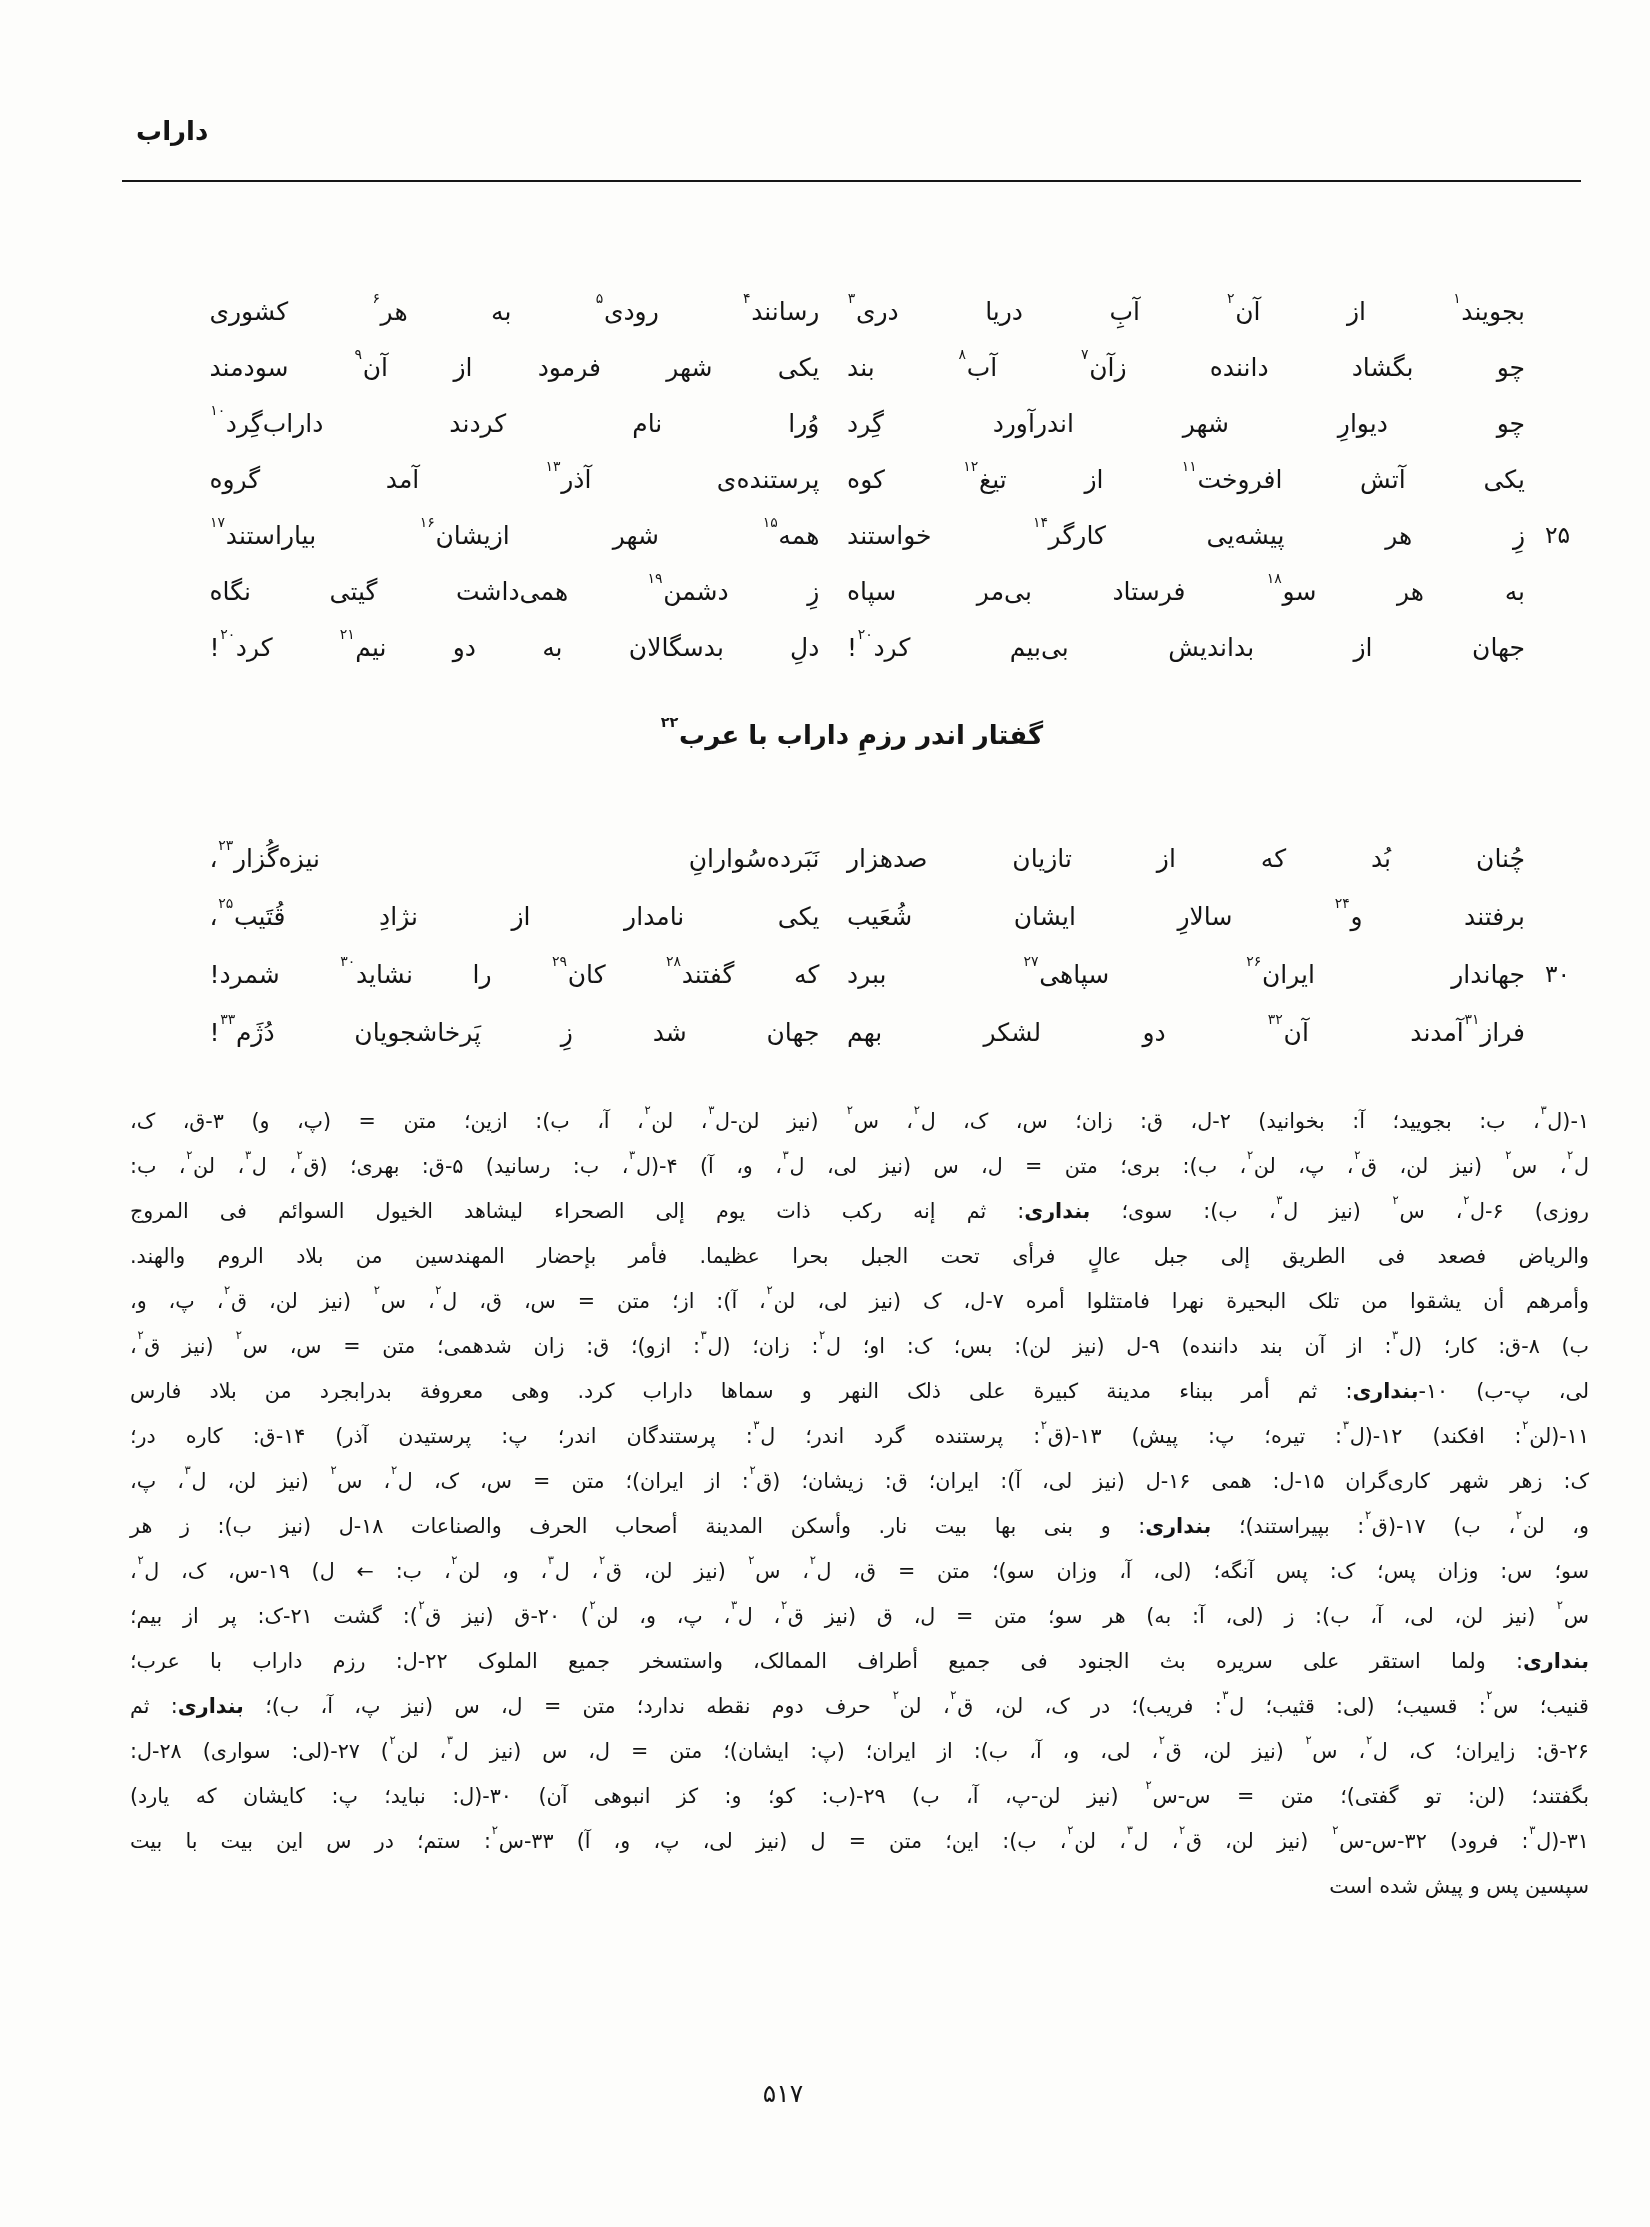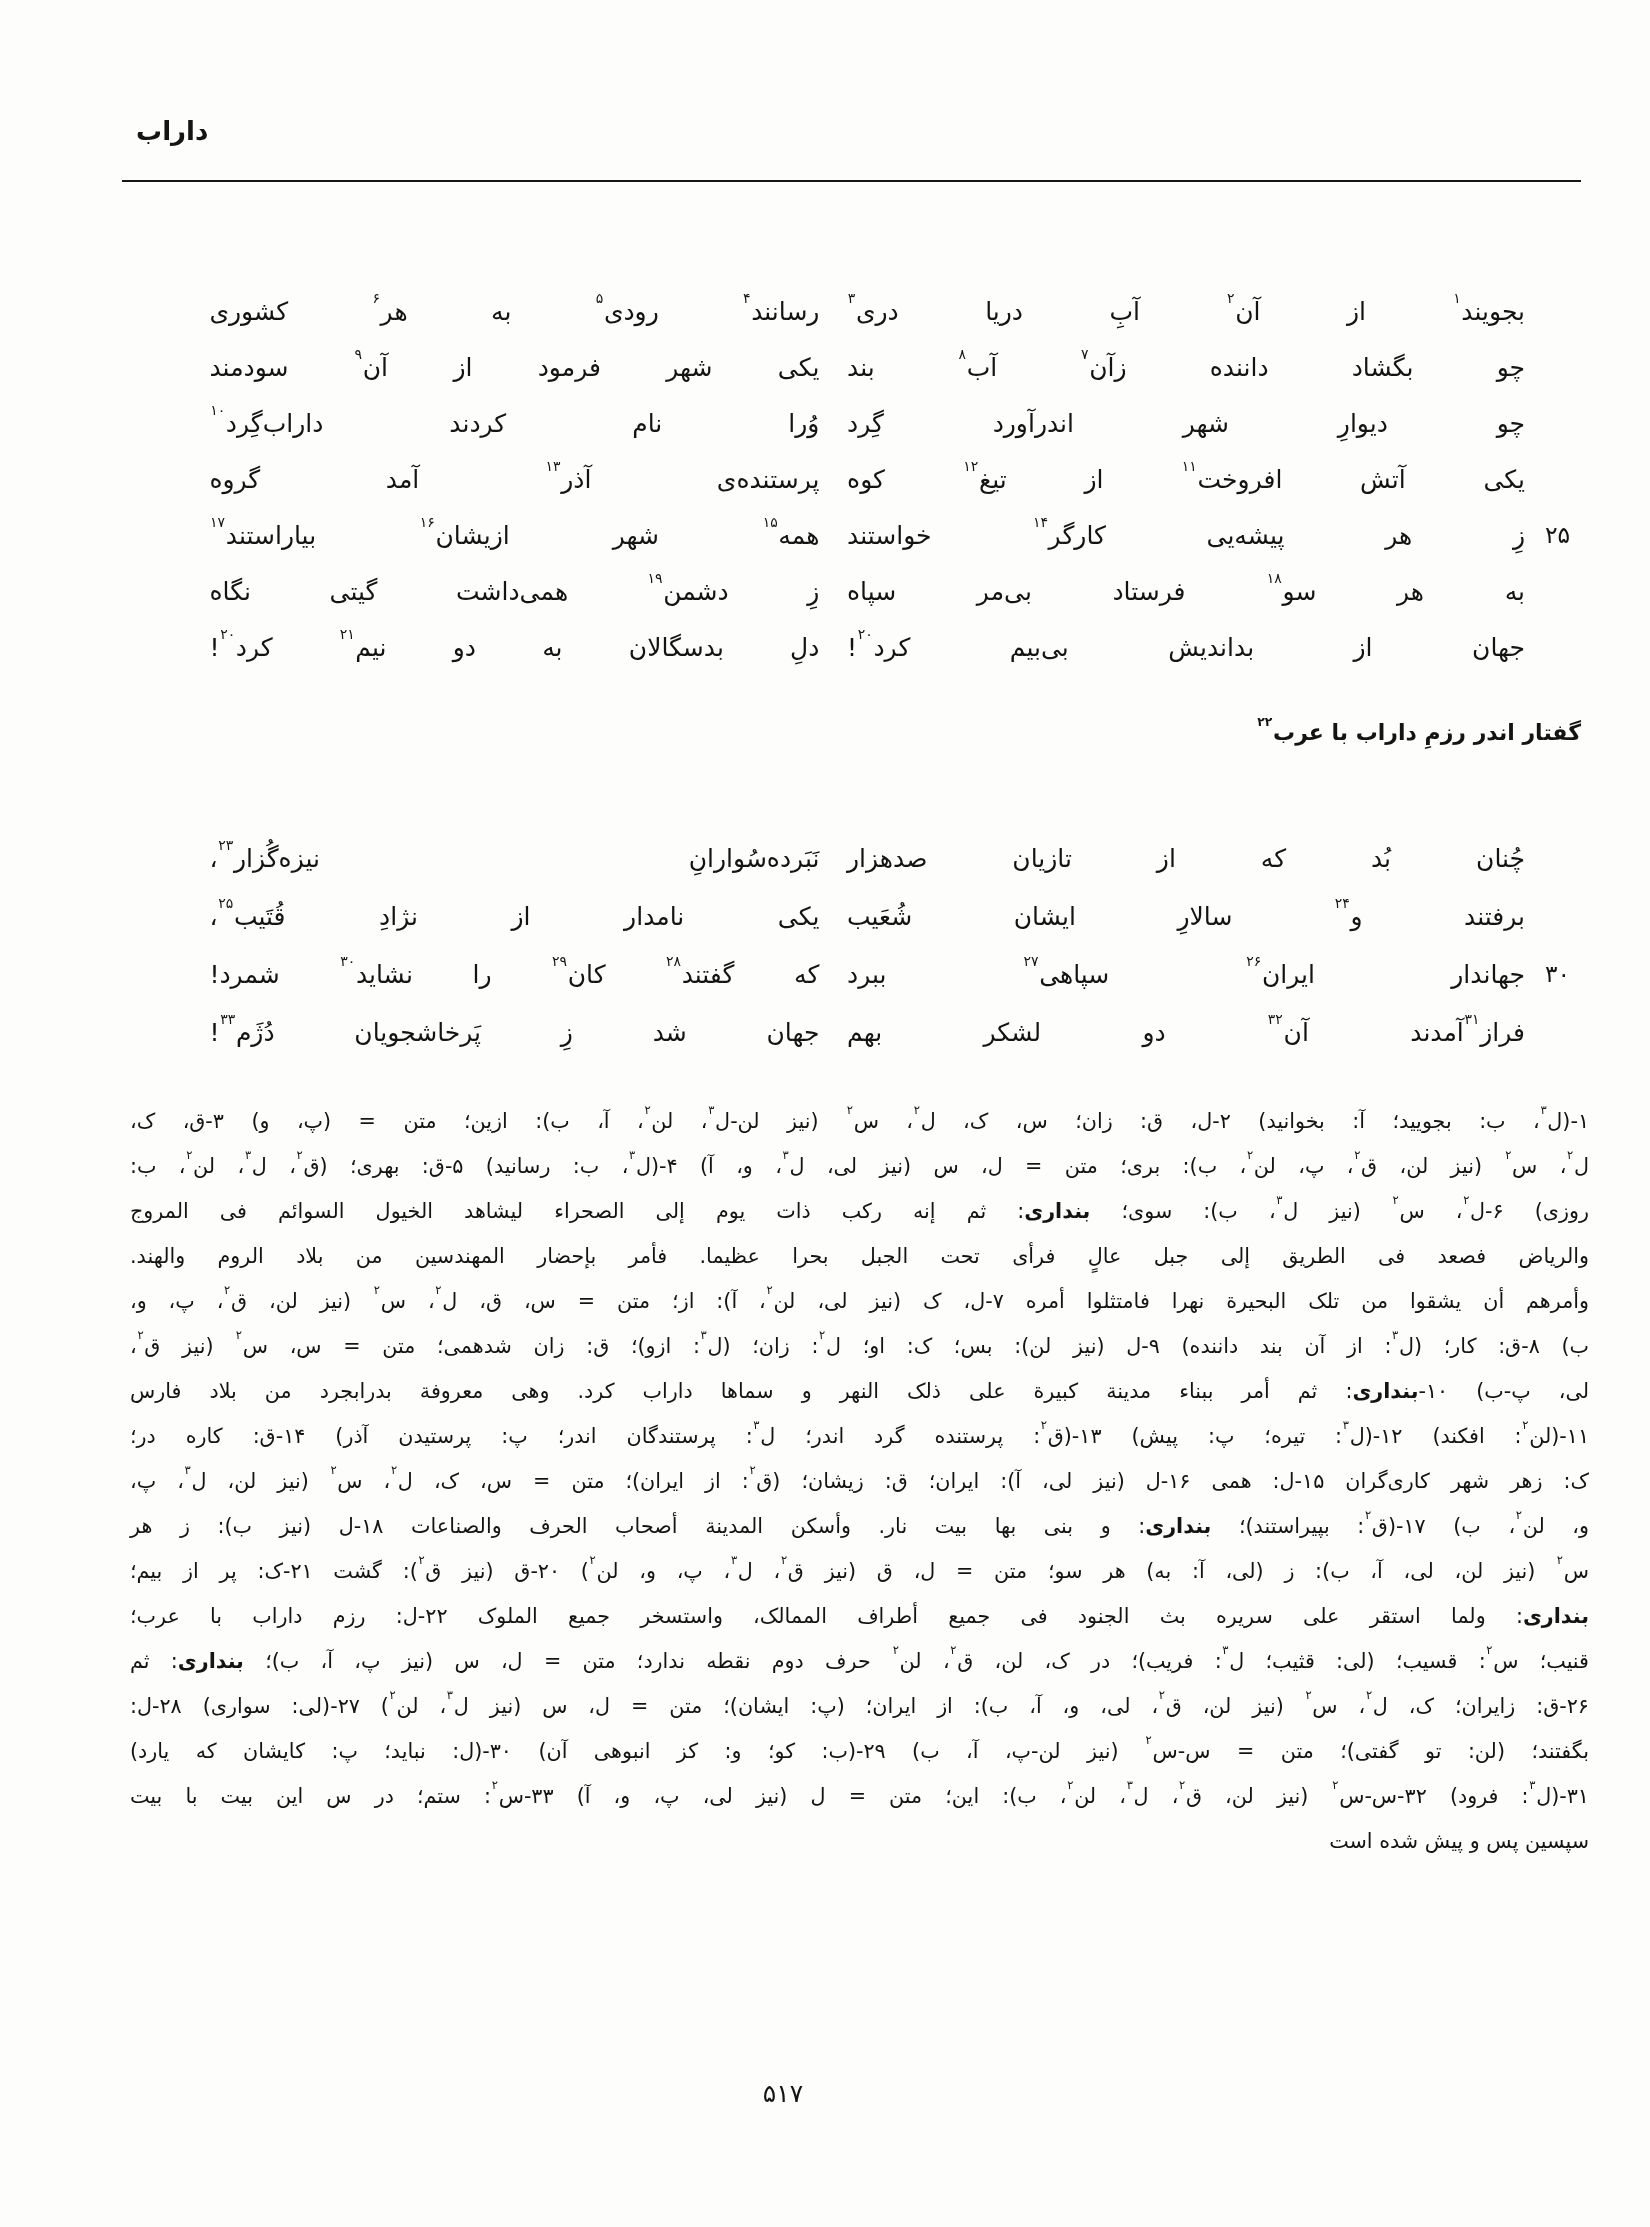--- a/index.html
+++ b/index.html
@@ -37,22 +37,22 @@
     font-size:25px;white-space:nowrap;
   }
   .hem span{display:inline-block;}
   sup{
     font-size:0.56em;line-height:0;
     position:relative;top:-0.5em;
     margin:0 0.7px;
   }
   .section-heading{
     position:absolute;top:720px;left:131px;width:1459px;
-    margin:0;
-    font-size:22px;font-weight:bold;
+    margin:0;text-align:center;
+    font-size:26px;font-weight:bold;
   }
   .footnotes{
     position:absolute;top:1099px;left:131px;width:1459px;margin-left:8px;
   }
   .fn-line{
     font-size:20.7px;height:45px;line-height:45px;
     text-align:justify;text-align-last:justify;
     white-space:nowrap;
   }
   .fn-line.fn-last{text-align:center;text-align-last:right;}
@@ -282,20 +282,21 @@
       <div class="fn-line">۱-(ل<sup>۳</sup>، ب: بجویید؛ آ: بخوانید) ۲-ل، ق: زان؛ س، ک، ل<sup>۲</sup>، س<sup>۲</sup> (نیز لن-ل<sup>۳</sup>، لن<sup>۲</sup>، آ، ب): ازین؛ متن = (پ، و) ۳-ق، ک،</div>
       <div class="fn-line">ل<sup>۲</sup>، س<sup>۲</sup> (نیز لن، ق<sup>۲</sup>، پ، لن<sup>۲</sup>، ب): بری؛ متن = ل، س (نیز لی، ل<sup>۳</sup>، و، آ) ۴-(ل<sup>۳</sup>، ب: رسانید) ۵-ق: بهری؛ (ق<sup>۲</sup>، ل<sup>۳</sup>، لن<sup>۲</sup>، ب:</div>
       <div class="fn-line">روزی) ۶-ل<sup>۲</sup>، س<sup>۲</sup> (نیز ل<sup>۳</sup>، ب): سوی؛ <b>بنداری</b>: ثم إنه رکب ذات یوم إلی الصحراء لیشاهد الخیول السوائم فی المروج</div>
       <div class="fn-line">والریاض فصعد فی الطریق إلی جبل عالٍ فرأی تحت الجبل بحرا عظیما. فأمر بإحضار المهندسین من بلاد الروم والهند.</div>
       <div class="fn-line">وأمرهم أن یشقوا من تلک البحیرة نهرا فامتثلوا أمره ۷-ل، ک (نیز لی، لن<sup>۲</sup>، آ): از؛ متن = س، ق، ل<sup>۲</sup>، س<sup>۲</sup> (نیز لن، ق<sup>۲</sup>، پ، و،</div>
       <div class="fn-line">ب) ۸-ق: کار؛ (ل<sup>۳</sup>: از آن بند داننده) ۹-ل (نیز لن): بس؛ ک: او؛ ل<sup>۲</sup>: زان؛ (ل<sup>۳</sup>: ازو)؛ ق: زان شدهمی؛ متن = س، س<sup>۲</sup> (نیز ق<sup>۲</sup>،</div>
       <div class="fn-line">لی، پ-ب) ۱۰-<b>بنداری</b>: ثم أمر ببناء مدینة کبیرة علی ذلک النهر و سماها داراب کرد. وهی معروفة بدرابجرد من بلاد فارس</div>
       <div class="fn-line">۱۱-(لن<sup>۲</sup>: افکند) ۱۲-(ل<sup>۳</sup>: تیره؛ پ: پیش) ۱۳-(ق<sup>۲</sup>: پرستنده گرد اندر؛ ل<sup>۳</sup>: پرستندگان اندر؛ پ: پرستیدن آذر) ۱۴-ق: کاره در؛</div>
       <div class="fn-line">ک: زهر شهر کاری‌گران ۱۵-ل: همی ۱۶-ل (نیز لی، آ): ایران؛ ق: زیشان؛ (ق<sup>۲</sup>: از ایران)؛ متن = س، ک، ل<sup>۲</sup>، س<sup>۲</sup> (نیز لن، ل<sup>۳</sup>، پ،</div>
       <div class="fn-line">و، لن<sup>۲</sup>، ب) ۱۷-(ق<sup>۲</sup>: بپیراستند)؛ <b>بنداری</b>: و بنی بها بیت نار. وأسکن المدینة أصحاب الحرف والصناعات ۱۸-ل (نیز ب): ز هر</div>
+      <div class="fn-line">سو؛ س: وزان پس؛ ک: پس آنگه؛ (لی، آ، وزان سو)؛ متن = ق، ل<sup>۲</sup>، س<sup>۲</sup> (نیز لن، ق<sup>۲</sup>، ل<sup>۳</sup>، و، لن<sup>۲</sup>، ب: ← ل) ۱۹-س، ک، ل<sup>۲</sup>،</div>
       <div class="fn-line">س<sup>۲</sup> (نیز لن، لی، آ، ب): ز (لی، آ: به) هر سو؛ متن = ل، ق (نیز ق<sup>۲</sup>، ل<sup>۳</sup>، پ، و، لن<sup>۲</sup>) ۲۰-ق (نیز ق<sup>۲</sup>): گشت ۲۱-ک: پر از بیم؛</div>
       <div class="fn-line"><b>بنداری</b>: ولما استقر علی سریره بث الجنود فی جمیع أطراف الممالک، واستسخر جمیع الملوک ۲۲-ل: رزم داراب با عرب؛</div>
       <div class="fn-line">قنیب؛ س<sup>۲</sup>: قسیب؛ (لی: قثیب؛ ل<sup>۳</sup>: فریب)؛ در ک، لن، ق<sup>۲</sup>، لن<sup>۲</sup> حرف دوم نقطه ندارد؛ متن = ل، س (نیز پ، آ، ب)؛ <b>بنداری</b>: ثم</div>
       <div class="fn-line">۲۶-ق: زایران؛ ک، ل<sup>۲</sup>، س<sup>۲</sup> (نیز لن، ق<sup>۲</sup>، لی، و، آ، ب): از ایران؛ (پ: ایشان)؛ متن = ل، س (نیز ل<sup>۳</sup>، لن<sup>۲</sup>) ۲۷-(لی: سواری) ۲۸-ل:</div>
       <div class="fn-line">بگفتند؛ (لن: تو گفتی)؛ متن = س-س<sup>۲</sup> (نیز لن-پ، آ، ب) ۲۹-(ب: کو؛ و: کز انبوهی آن) ۳۰-(ل: نباید؛ پ: کایشان که یارد)</div>
       <div class="fn-line">۳۱-(ل<sup>۳</sup>: فرود) ۳۲-س-س<sup>۲</sup> (نیز لن، ق<sup>۲</sup>، ل<sup>۳</sup>، لن<sup>۲</sup>، ب): این؛ متن = ل (نیز لی، پ، و، آ) ۳۳-س<sup>۲</sup>: ستم؛ در س این بیت با بیت</div>
       <div class="fn-line fn-last">سپسین پس و پیش شده است</div>
     </section>
 
   <div class="page-number">۵۱۷</div>

